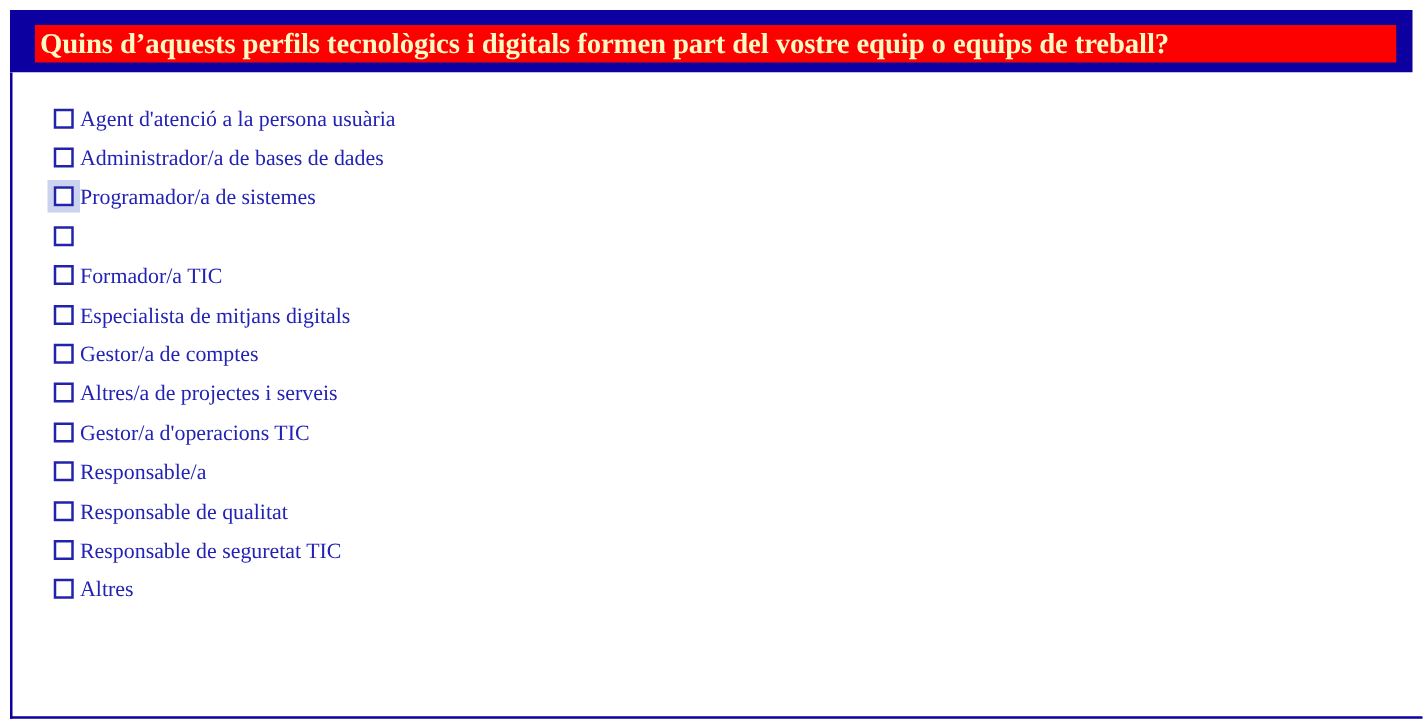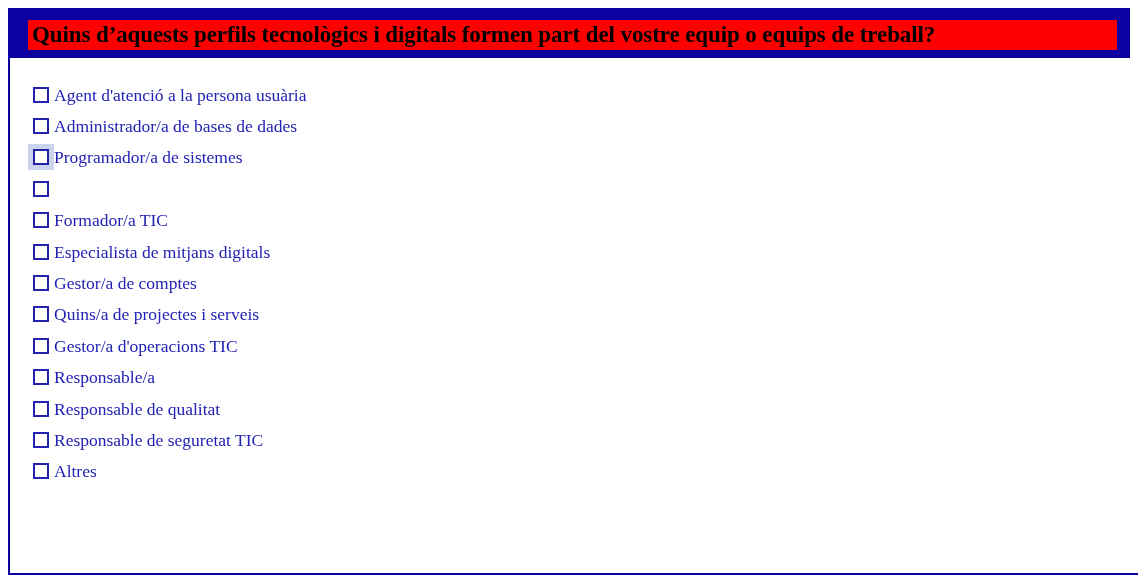--- a/index.html
+++ b/index.html
@@ -40,21 +40,21 @@
     right: 13px;
     height: 30px;
     background: #fd0000;
     box-sizing: border-box;
     display: flex;
     align-items: center;
     padding: 0 4px;
     overflow: hidden;
   }
   #question-title-text {
-    color: #000000;
+    color: #fef9c3;
     font-family: "Liberation Serif", "DejaVu Serif", serif;
     font-weight: bold;
     font-size: 23px;
     line-height: 28px;
     letter-spacing: -0.1px;
     white-space: nowrap;
   }
 
   
   #options-panel {
@@ -64,21 +64,21 @@
     width: 1130px;
     height: 517px;
     border-left: 2px solid #0c00a0;
     border-bottom: 2px solid #0c00a0;
     box-sizing: border-box;
     background: #ffffff;
   }
 
   #options-list {
     position: absolute;
-    left: 18px;
+    left: 28px;
     top: 21px;
     right: 0;
     text-align: right;
   }
 
   .option-row {
     display: flex;
     align-items: center;
     height: 31.4px;
     position: relative;
@@ -165,21 +165,21 @@
         <div class="option-row">
           <span class="checkbox-wrap">
             <span class="checkbox-box"></span>
           </span>
           <span class="option-label">Gestor/a de comptes</span>
         </div>
         <div class="option-row">
           <span class="checkbox-wrap">
             <span class="checkbox-box"></span>
           </span>
-          <span class="option-label">Quins/a de projectes i serveis</span>
+          <span class="option-label">Altres/a de projectes i serveis</span>
         </div>
         <div class="option-row">
           <span class="checkbox-wrap">
             <span class="checkbox-box"></span>
           </span>
           <span class="option-label">Gestor/a d'operacions TIC</span>
         </div>
         <div class="option-row">
           <span class="checkbox-wrap">
             <span class="checkbox-box"></span>

